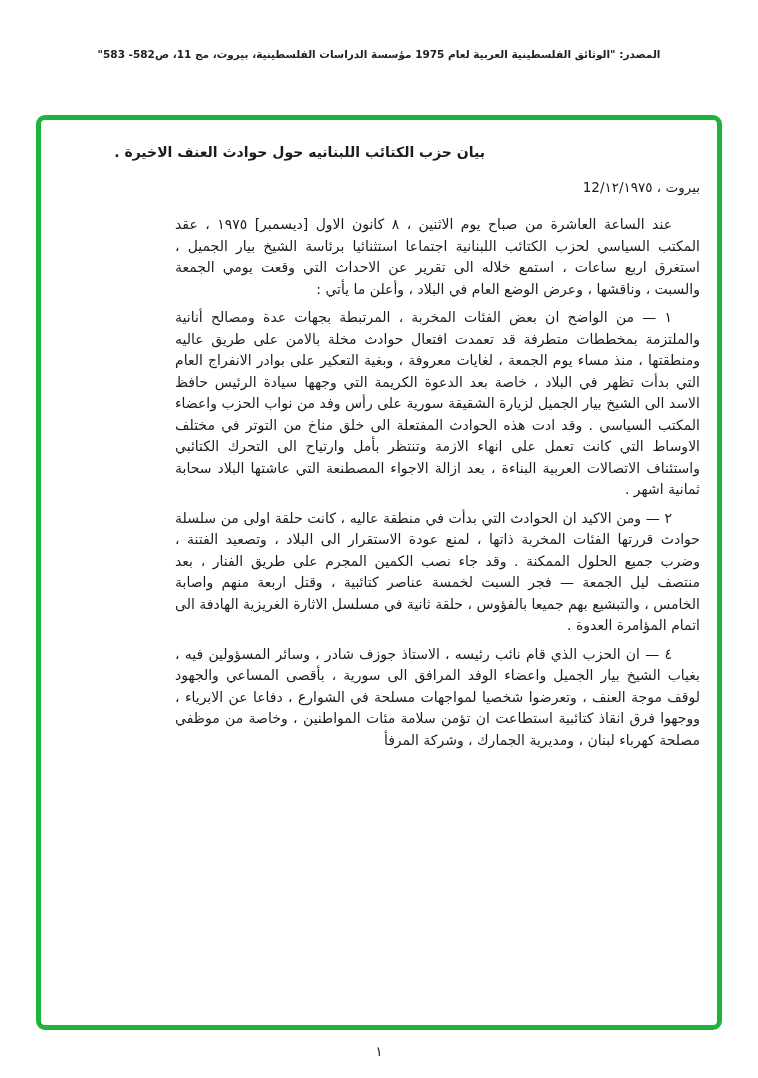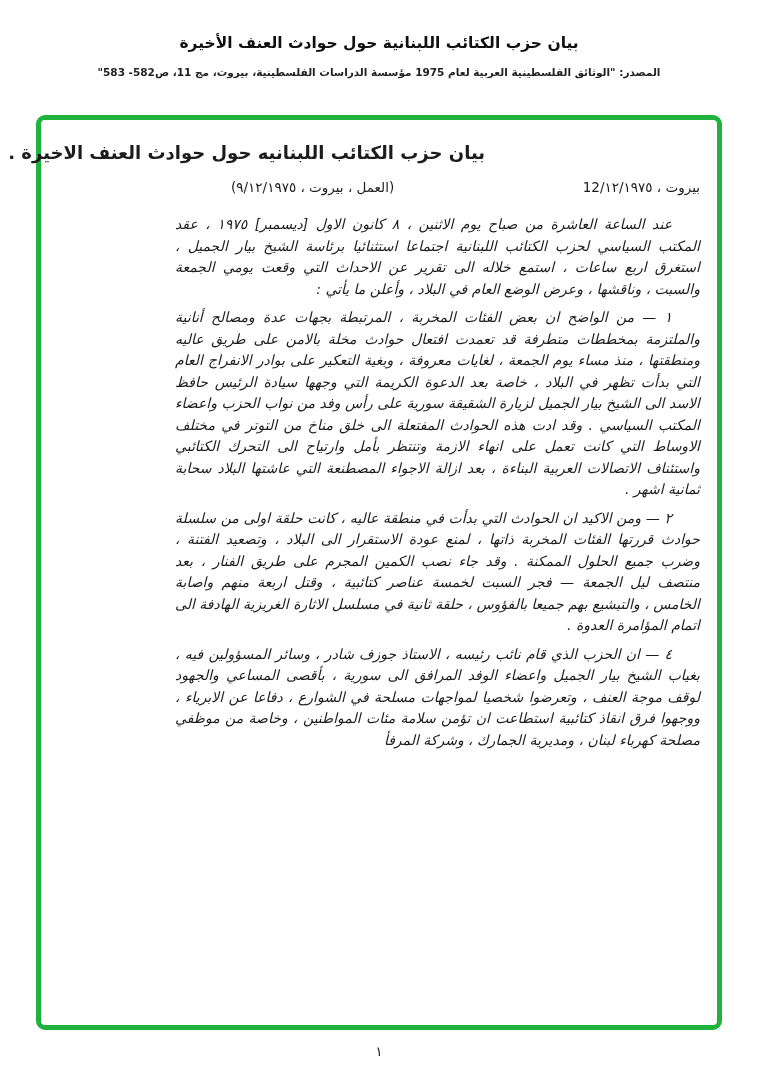--- a/index.html
+++ b/index.html
@@ -26,52 +26,50 @@
     background:#ffffff;
   }
   .scan-content {
     position:absolute; top:22px; right:17px; width:525px;
     direction:rtl; unicode-bidi:embed;
     text-align:justify;
     font-size:14px; line-height:21.5px;
     color:#1c1c1c;
   }
   .doc-title {
-    font-weight:700; font-size:18px;
+    font-weight:700; font-size:14px;
     text-align:right; padding-right:215px;
     white-space:nowrap; overflow:visible;
     margin-bottom:13px;
   }
   .dateline {
     display:flex; justify-content:space-between;
     padding-left:56px; margin-bottom:16px;
     font-size:13.5px;
   }
-  .para { margin-bottom:7px; text-indent:28px;font-style:italic; }
+  .para { margin-bottom:7px; text-indent:28px; }
   .page-number {
     position:absolute; top:1044px; left:0; width:758px;
     text-align:center; font-size:13px; color:#111;
   }
 </style>
 </head>
 <body>
 
 <div class="page">
 
   <div class="header">
-    <div class="header-title">بيان حزب الكتائب اللبنانية حول حوادث العنف الأخيرة</div>
     <div class="header-source">المصدر: "الوثائق الفلسطينية العربية لعام 1975 مؤسسة الدراسات الفلسطينية، بيروت، مج 11، ص582- 583"</div>
   </div>
 
   <div class="scan-frame" style="border-color: rgb(31, 179, 62);">
     <div class="scan-content">
       <div class="doc-title">بيان حزب الكتائب اللبنانيه حول حوادث العنف الاخيرة .</div>
       <div class="dateline">
         <span>بيروت ، 12/١٢/١٩٧٥</span>
-        <span>(العمل ، بيروت ، ٩/١٢/١٩٧٥)</span>
       </div>
       <p class="para">عند الساعة العاشرة من صباح يوم الاثنين ، ٨ كانون الاول [ديسمبر] ١٩٧٥ ، عقد المكتب السياسي لحزب الكتائب اللبنانية اجتماعا استثنائيا برئاسة الشيخ بيار الجميل ، استغرق اربع ساعات ، استمع خلاله الى تقرير عن الاحداث التي وقعت يومي الجمعة والسبت ، وناقشها ، وعرض الوضع العام في البلاد ، وأعلن ما يأتي :</p>
       <p class="para">١ — من الواضح ان بعض الفئات المخربة ، المرتبطة بجهات عدة ومصالح أنانية والملتزمة بمخططات متطرفة قد تعمدت افتعال حوادث مخلة بالامن على طريق عاليه ومنطقتها ، منذ مساء يوم الجمعة ، لغايات معروفة ، وبغية التعكير على بوادر الانفراج العام التي بدأت تظهر في البلاد ، خاصة بعد الدعوة الكريمة التي وجهها سيادة الرئيس حافظ الاسد الى الشيخ بيار الجميل لزيارة الشقيقة سورية على رأس وفد من نواب الحزب واعضاء المكتب السياسي . وقد ادت هذه الحوادث المفتعلة الى خلق مناخ من التوتر في مختلف الاوساط التي كانت تعمل على انهاء الازمة وتنتظر بأمل وارتياح الى التحرك الكتائبي واستئناف الاتصالات العربية البناءة ، بعد ازالة الاجواء المصطنعة التي عاشتها البلاد سحابة ثمانية اشهر .</p>
       <p class="para">٢ — ومن الاكيد ان الحوادث التي بدأت في منطقة عاليه ، كانت حلقة اولى من سلسلة حوادث قررتها الفئات المخربة ذاتها ، لمنع عودة الاستقرار الى البلاد ، وتصعيد الفتنة ، وضرب جميع الحلول الممكنة . وقد جاء نصب الكمين المجرم على طريق الفنار ، بعد منتصف ليل الجمعة — فجر السبت لخمسة عناصر كتائبية ، وقتل اربعة منهم واصابة الخامس ، والتبشيع بهم جميعا بالفؤوس ، حلقة ثانية في مسلسل الاثارة الغريزية الهادفة الى اتمام المؤامرة العدوة .</p>
       <p class="para">٤ — ان الحزب الذي قام نائب رئيسه ، الاستاذ جوزف شادر ، وسائر المسؤولين فيه ، بغياب الشيخ بيار الجميل واعضاء الوفد المرافق الى سورية ، بأقصى المساعي والجهود لوقف موجة العنف ، وتعرضوا شخصيا لمواجهات مسلحة في الشوارع ، دفاعا عن الابرياء ، ووجهوا فرق انقاذ كتائبية استطاعت ان تؤمن سلامة مئات المواطنين ، وخاصة من موظفي مصلحة كهرباء لبنان ، ومديرية الجمارك ، وشركة المرفأ</p>
     </div>
   </div>
 
   <div class="page-number">١</div>
 

